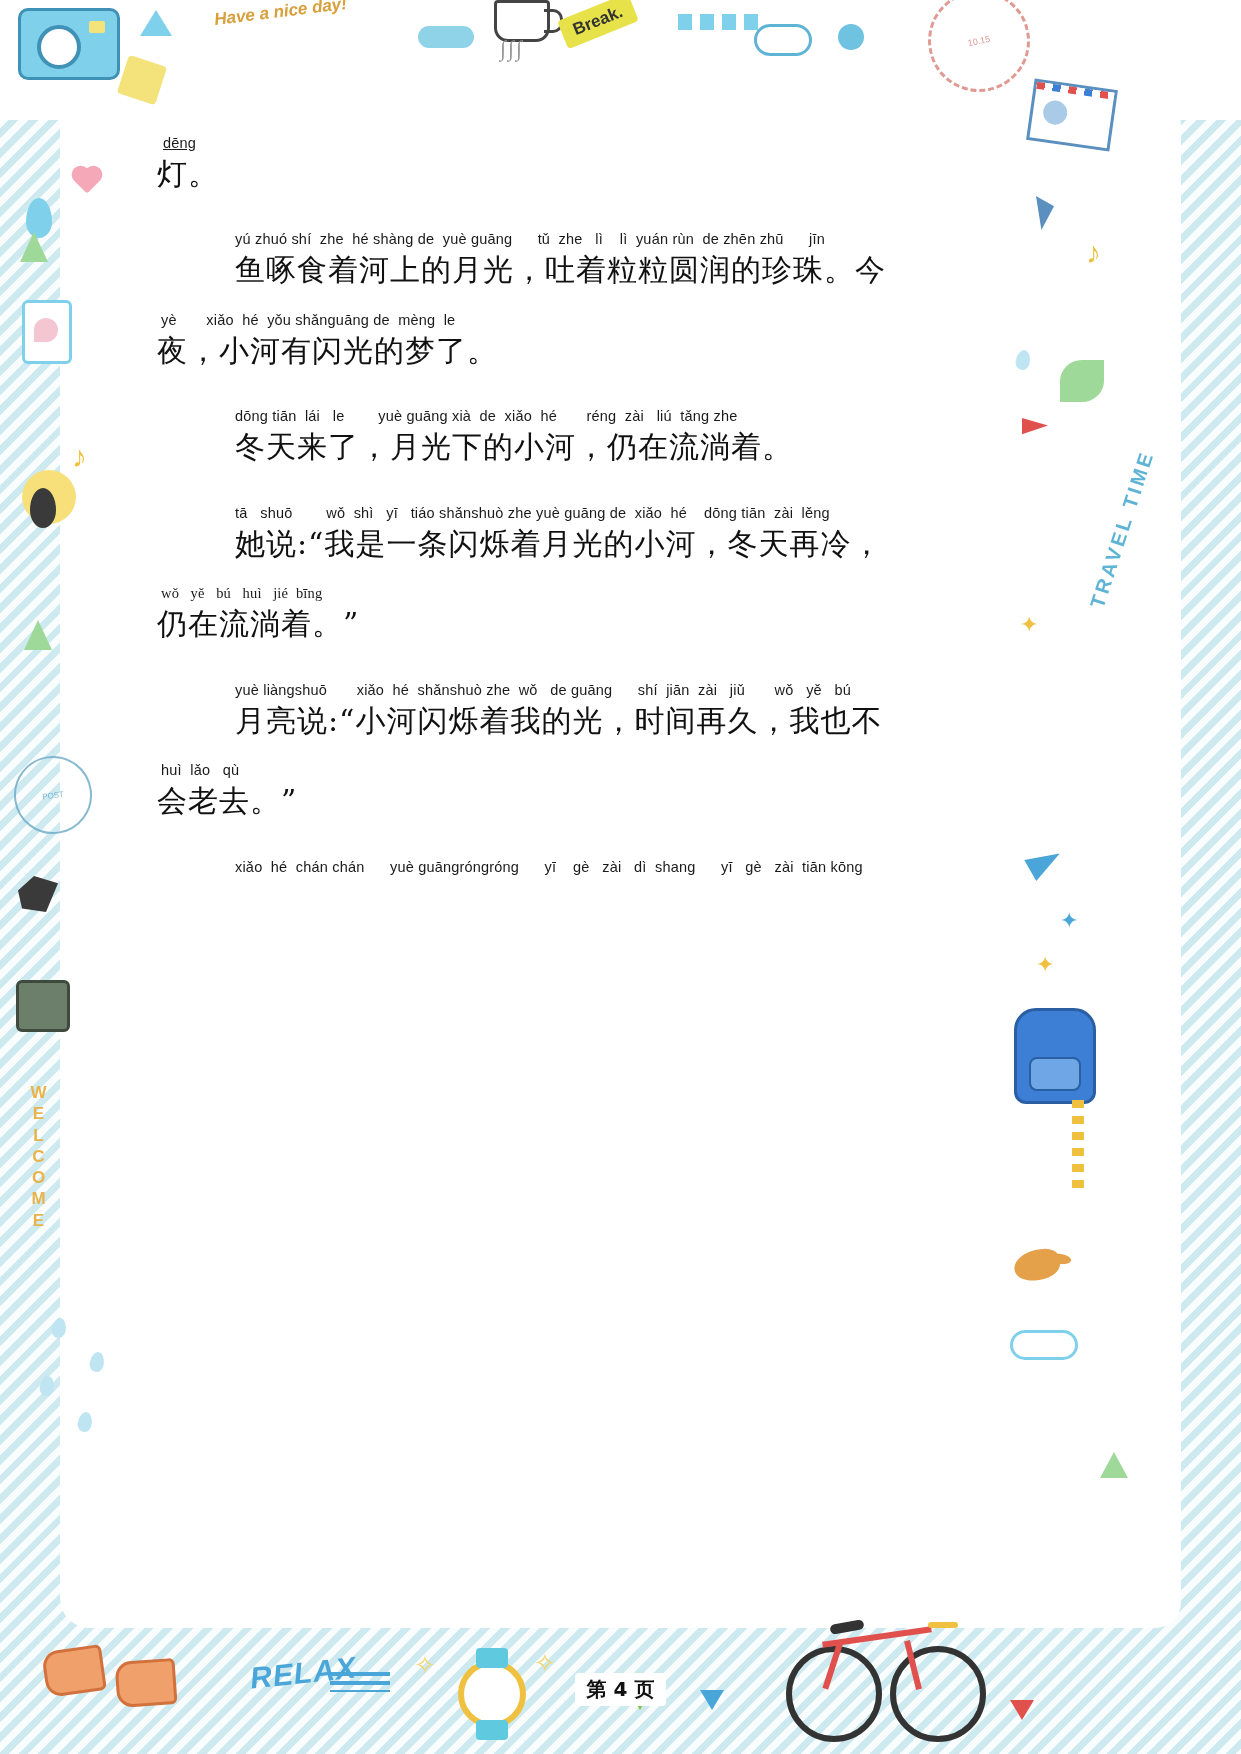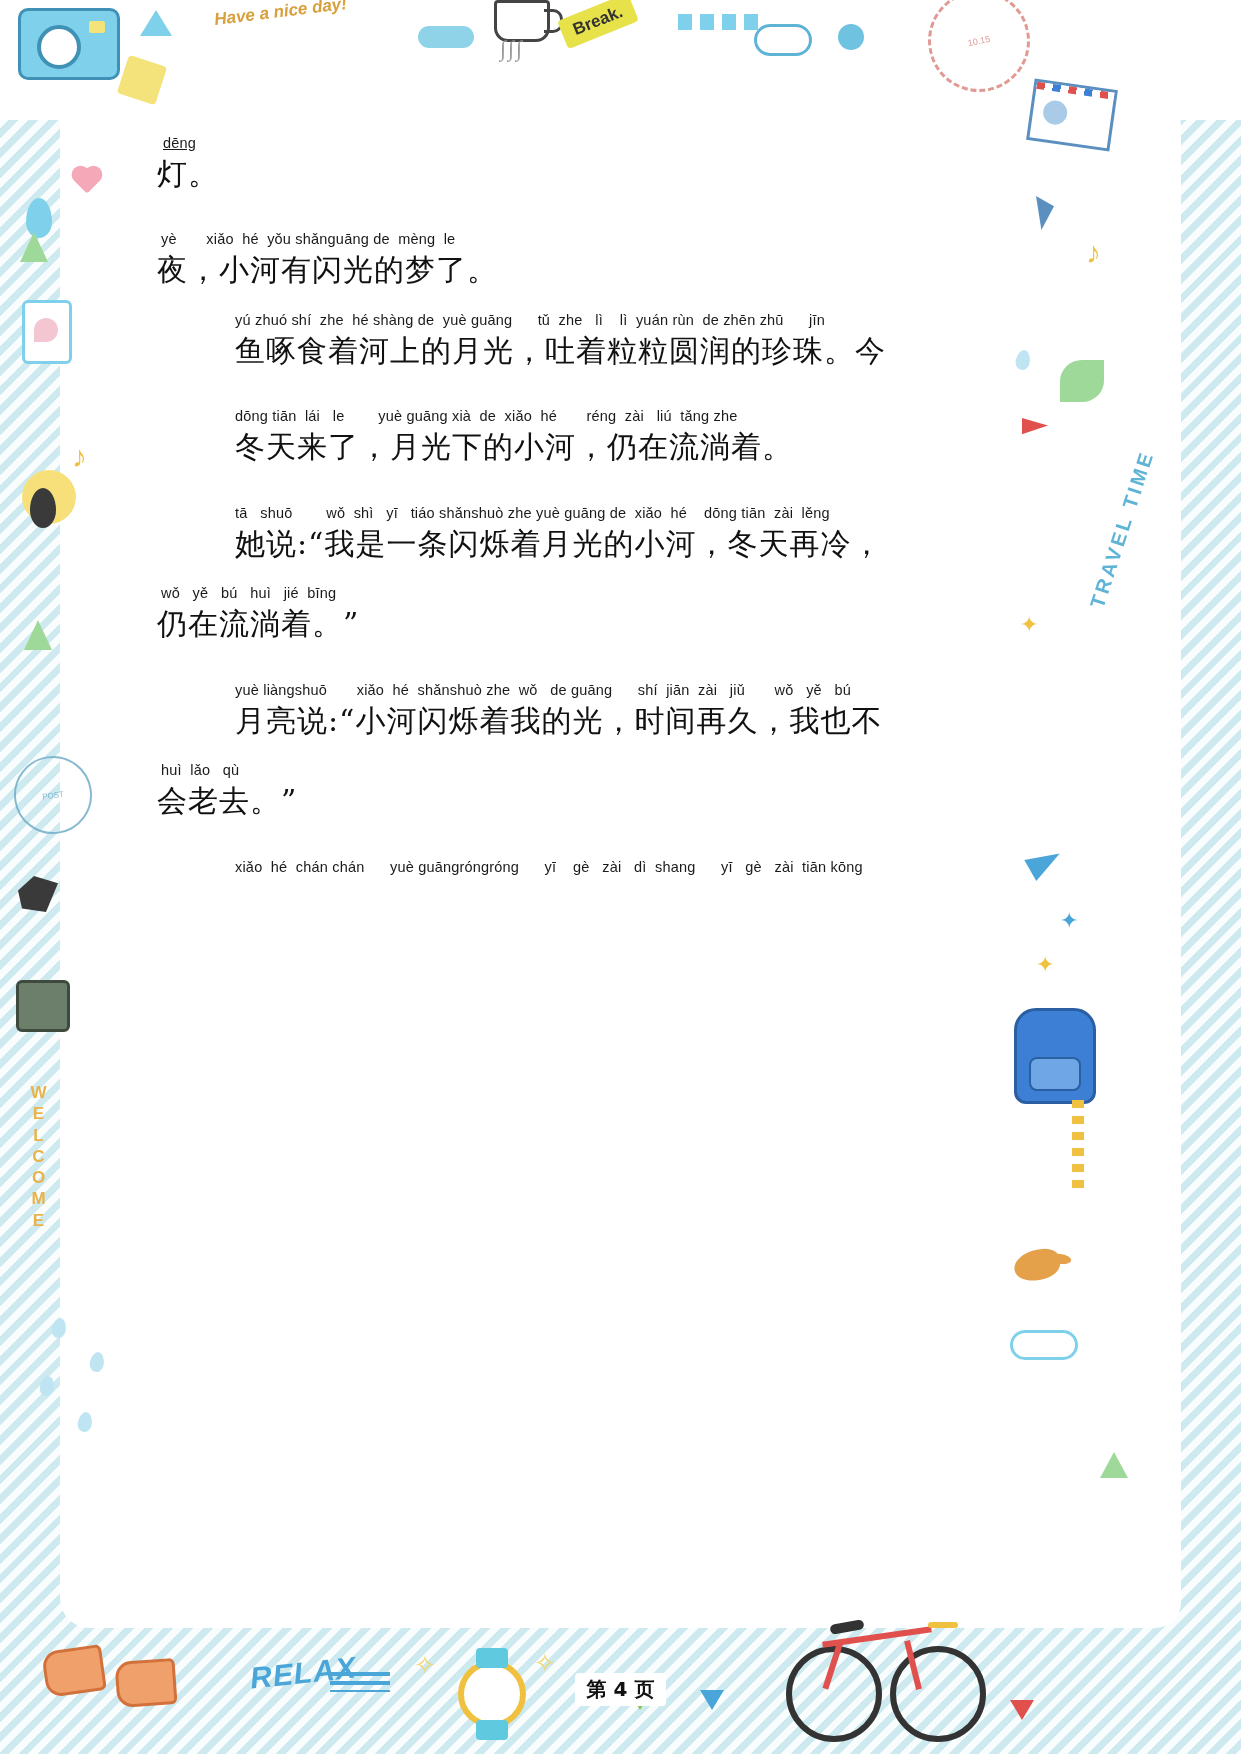--- a/index.html
+++ b/index.html
@@ -360,45 +360,45 @@
 <div class="content">
 
   <div class="line">
     <div class="pinyin-row pin-indent-0" style="padding-left:6px;text-decoration:underline;">dēng</div>
     <div class="han-row indent-0">灯。</div>
   </div>
 
   <div class="spacer"></div>
 
   <div class="line">
+    <div class="pinyin-row pin-indent-1">yú zhuó shí  zhe  hé shàng de  yuè guāng      tǔ  zhe   lì    lì  yuán rùn  de zhēn zhū      jīn</div>
+    <div class="han-row indent-1">鱼啄食着河上的月光，吐着粒粒圆润的珍珠。今</div>
+  </div>
+
+  <div class="line">
     <div class="pinyin-row pin-indent-0" style="padding-left:4px;">yè       xiǎo  hé  yǒu shǎnguāng de  mèng  le</div>
     <div class="han-row indent-0">夜，小河有闪光的梦了。</div>
   </div>
 
-  <div class="line">
-    <div class="pinyin-row pin-indent-1">yú zhuó shí  zhe  hé shàng de  yuè guāng      tǔ  zhe   lì    lì  yuán rùn  de zhēn zhū      jīn</div>
-    <div class="han-row indent-1">鱼啄食着河上的月光，吐着粒粒圆润的珍珠。今</div>
-  </div>
-
   <div class="spacer"></div>
 
   <div class="line">
     <div class="pinyin-row pin-indent-1">dōng tiān  lái   le        yuè guāng xià  de  xiǎo  hé       réng  zài   liú  tǎng zhe</div>
     <div class="han-row indent-1">冬天来了，月光下的小河，仍在流淌着。</div>
   </div>
 
   <div class="spacer"></div>
 
   <div class="line">
     <div class="pinyin-row pin-indent-1">tā   shuō        wǒ  shì   yī   tiáo shǎnshuò zhe yuè guāng de  xiǎo  hé    dōng tiān  zài  lěng</div>
     <div class="han-row indent-1">她说:“我是一条闪烁着月光的小河，冬天再冷，</div>
   </div>
 
   <div class="line">
-    <div class="pinyin-row pin-indent-0" style="padding-left:4px;">wǒ   yě   bú   huì   jié  bīng</div>
+    <div class="pinyin-row pin-indent-0" style="padding-left:4px;font-family:Liberation Serif, serif;">wǒ   yě   bú   huì   jié  bīng</div>
     <div class="han-row indent-0">仍在流淌着。”</div>
   </div>
 
   <div class="spacer"></div>
 
   <div class="line">
     <div class="pinyin-row pin-indent-1">yuè liàngshuō       xiǎo  hé  shǎnshuò zhe  wǒ   de guāng      shí  jiān  zài   jiǔ       wǒ   yě   bú</div>
     <div class="han-row indent-1">月亮说:“小河闪烁着我的光，时间再久，我也不</div>
   </div>
 

